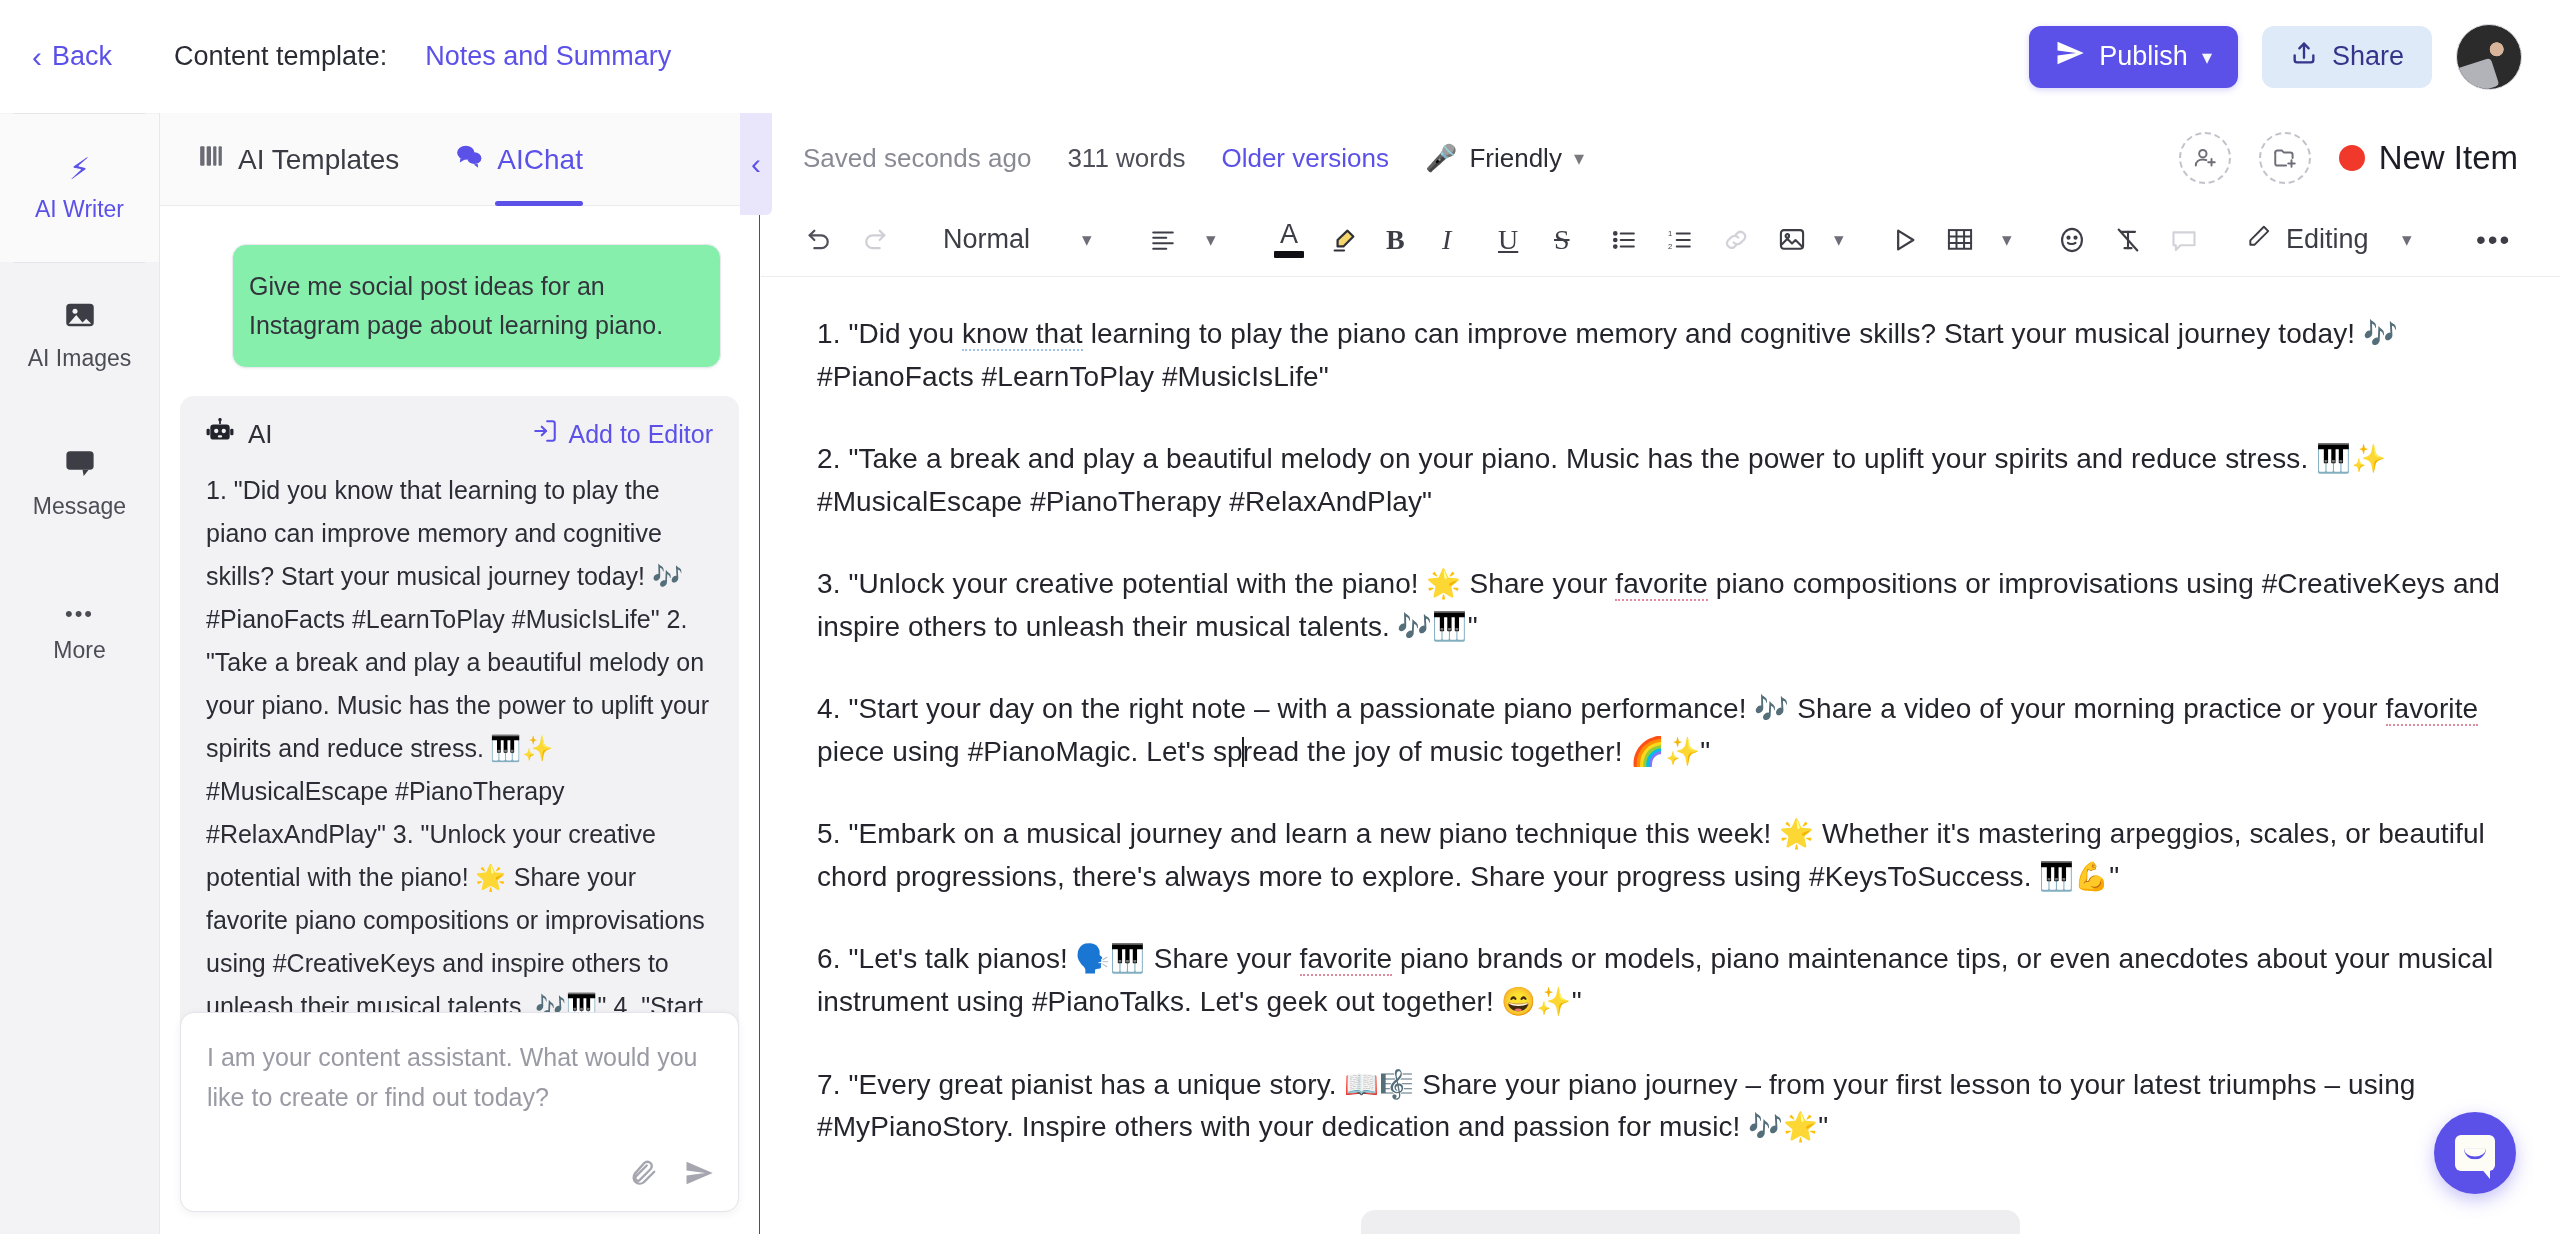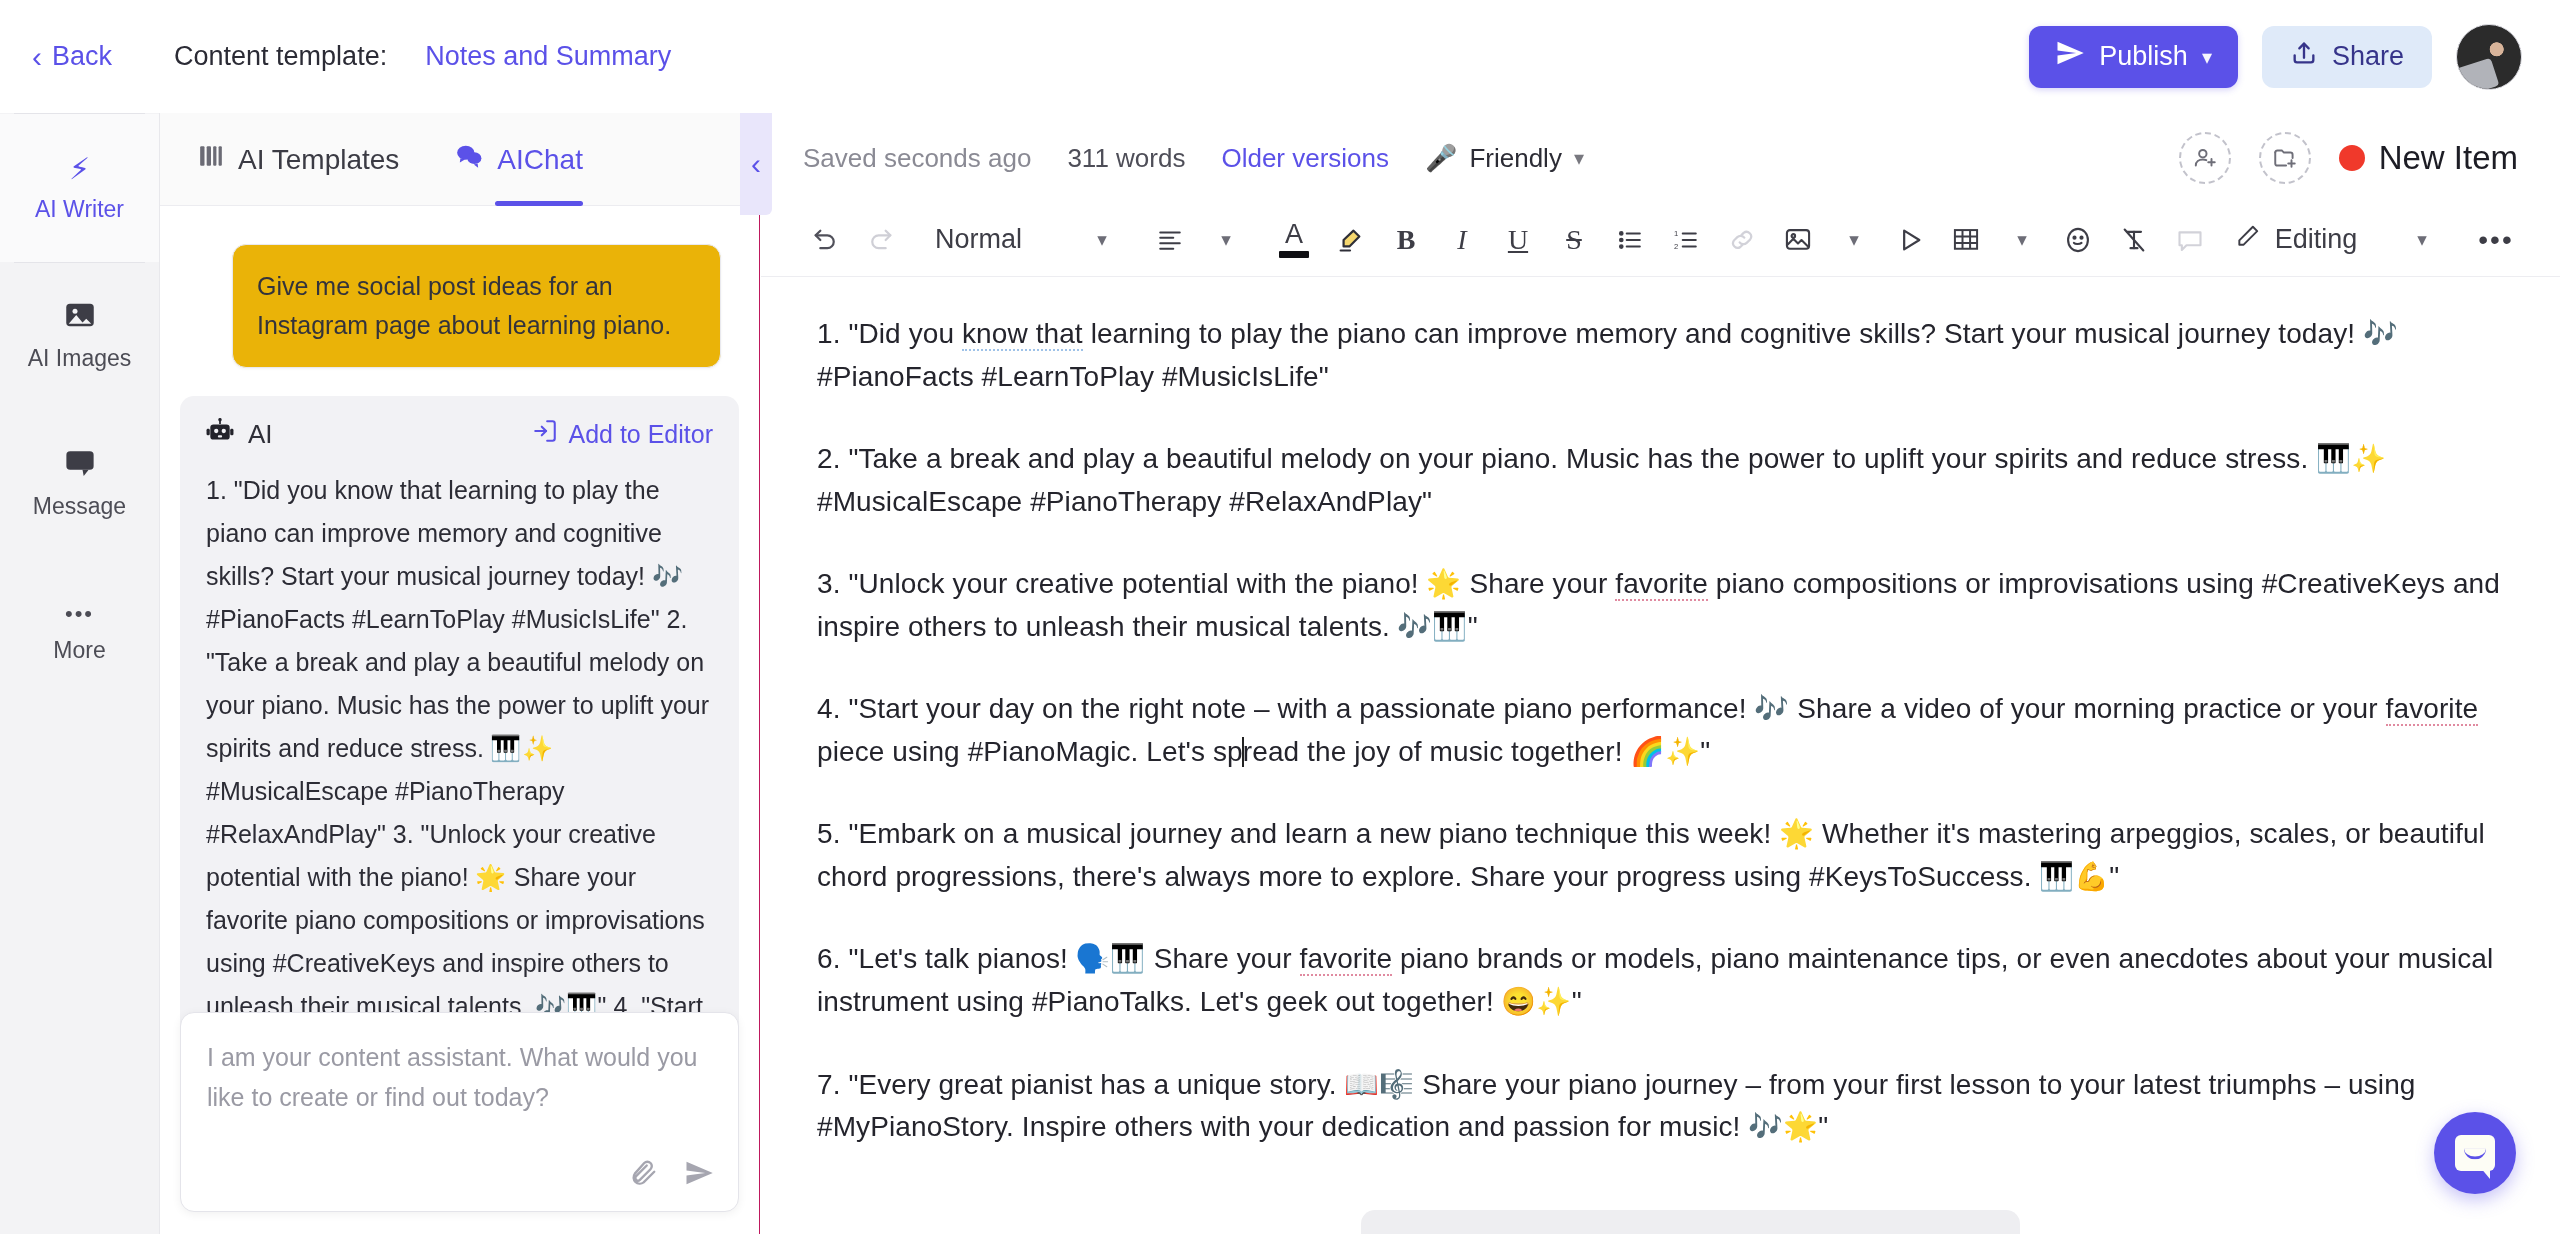--- a/index.html
+++ b/index.html
@@ -91,22 +91,22 @@
   #collapse-tab {
     position: absolute; left: 740px; top: 113px; width: 32px; height: 102px;
     background: #e9e6fb; border-radius: 0 0 6px 0;
     display: flex; align-items: center; justify-content: center;
     color: #5b51e8; font-size: 30px; cursor: pointer; z-index: 5;
   }
   #chat-scroll {
     flex: 1; overflow: hidden; position: relative; padding: 26px 0 0 0;
   }
   #user-bubble {
-    margin: 12px 38px 0 72px; background: #eab308; border: 1px solid #e9e9ee;
-    border-radius: 14px; padding: 22px 24px; font-size: 25px; color: #33333c;
+    margin: 12px 38px 0 72px; background: #86efac; border: 1px solid #e9e9ee;
+    border-radius: 14px; padding: 22px 16px; font-size: 25px; color: #33333c;
     line-height: 1.55; box-shadow: 0 1px 3px rgba(0,0,0,.05);
   }
   #ai-bubble {
     margin: 28px 20px 0 20px; background: #f2f2f5;
     border-radius: 14px; padding: 22px 26px 0 26px;
   }
   #ai-head {
     display: flex; align-items: center; justify-content: space-between;
     margin-bottom: 18px;
   }
@@ -152,21 +152,21 @@
     color: #1d1d25; cursor: pointer;
   }
   #new-item .dot { width: 26px; height: 26px; border-radius: 50%; background: #f0392b; }
 
   #toolbar {
     height: 74px; display: flex; align-items: center; gap: 0;
     padding: 0 36px; border-bottom: 1px solid #ededf1;
   }
   .tb {
     height: 56px; min-width: 56px; display: flex; align-items: center;
-    justify-content: center; color: #3d3d46; font-size: 28px; cursor: pointer;
+    justify-content: flex-start; color: #3d3d46; font-size: 28px; cursor: pointer;
     border-radius: 7px; padding: 0 8px;
   }
   .tb.disabled { color: #cfcfd6; cursor: default; }
   .tb.wide { padding: 0 18px; font-size: 27px; }
   .tb .caret { font-size: 19px; color: #6d6d77; }
   .tb-underline-A {
     display: flex; flex-direction: column; align-items: center; gap: 3px;
   }
   .tb-underline-A .bar { width: 30px; height: 7px; background: #101014; border-radius: 1px; }
 

